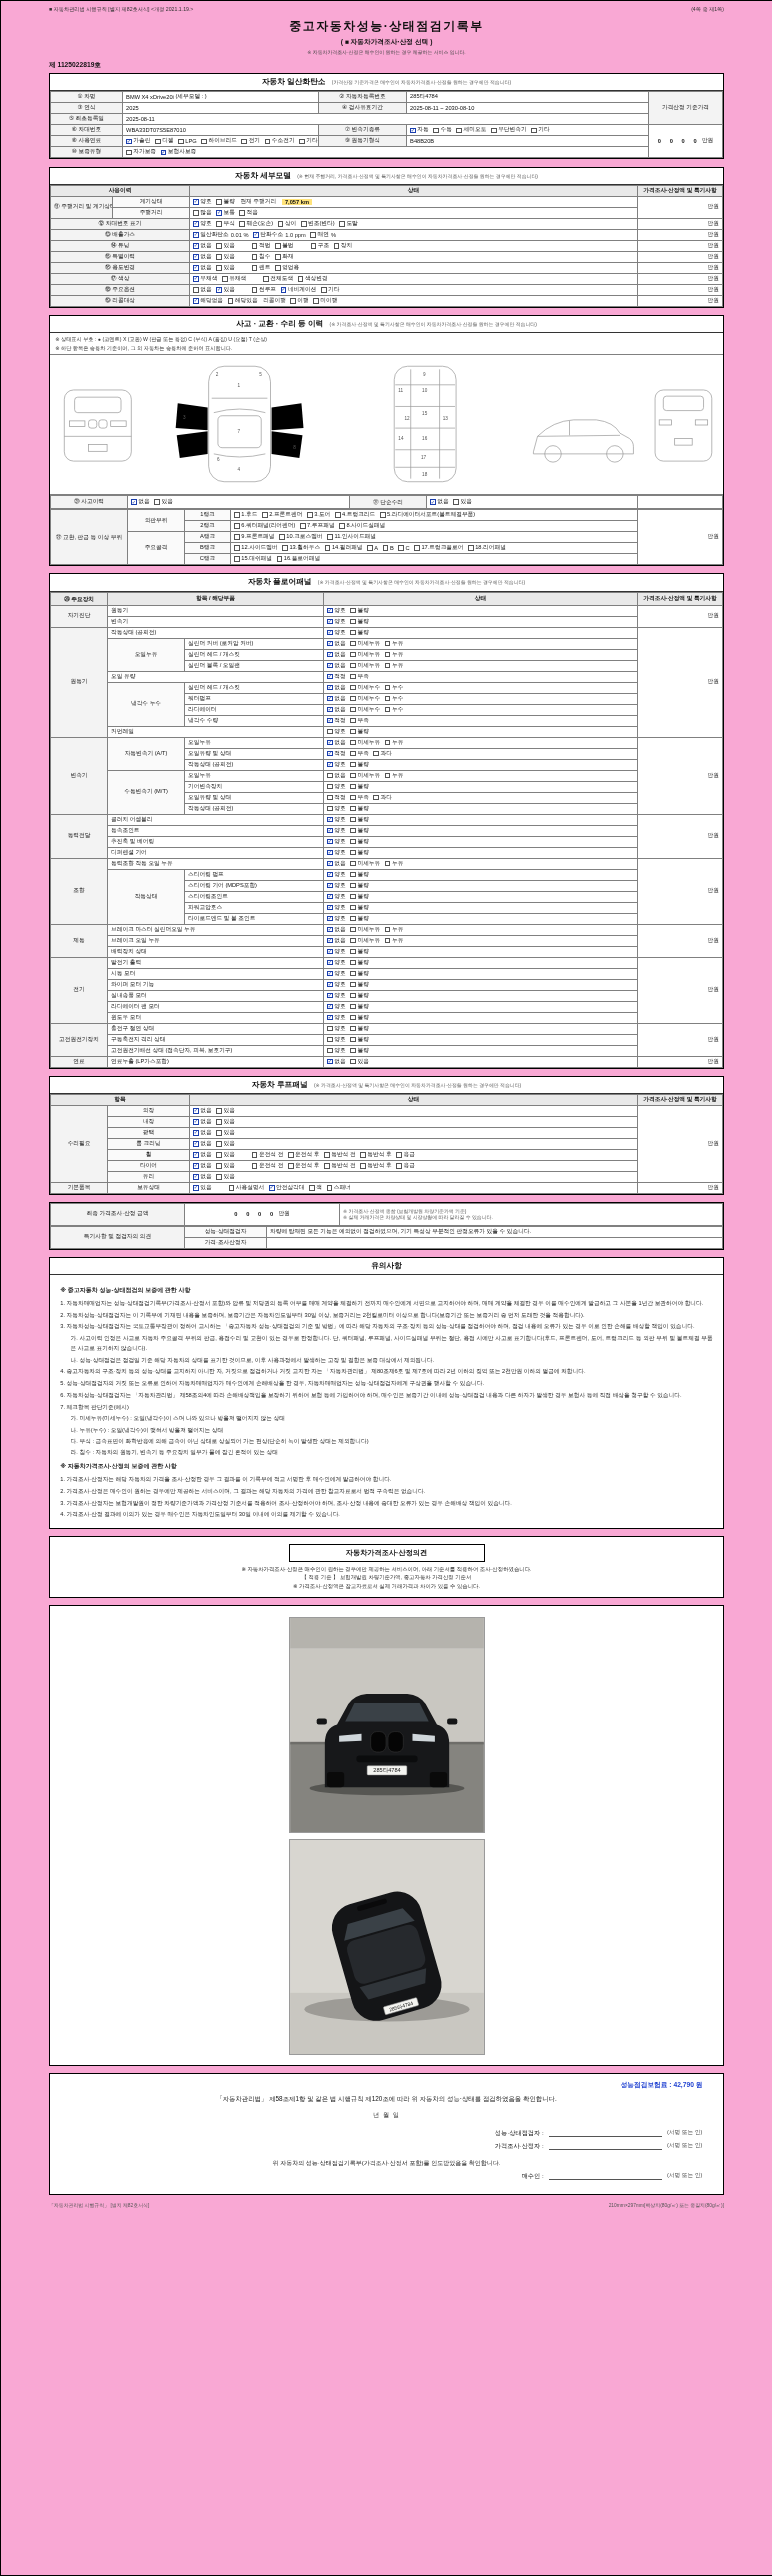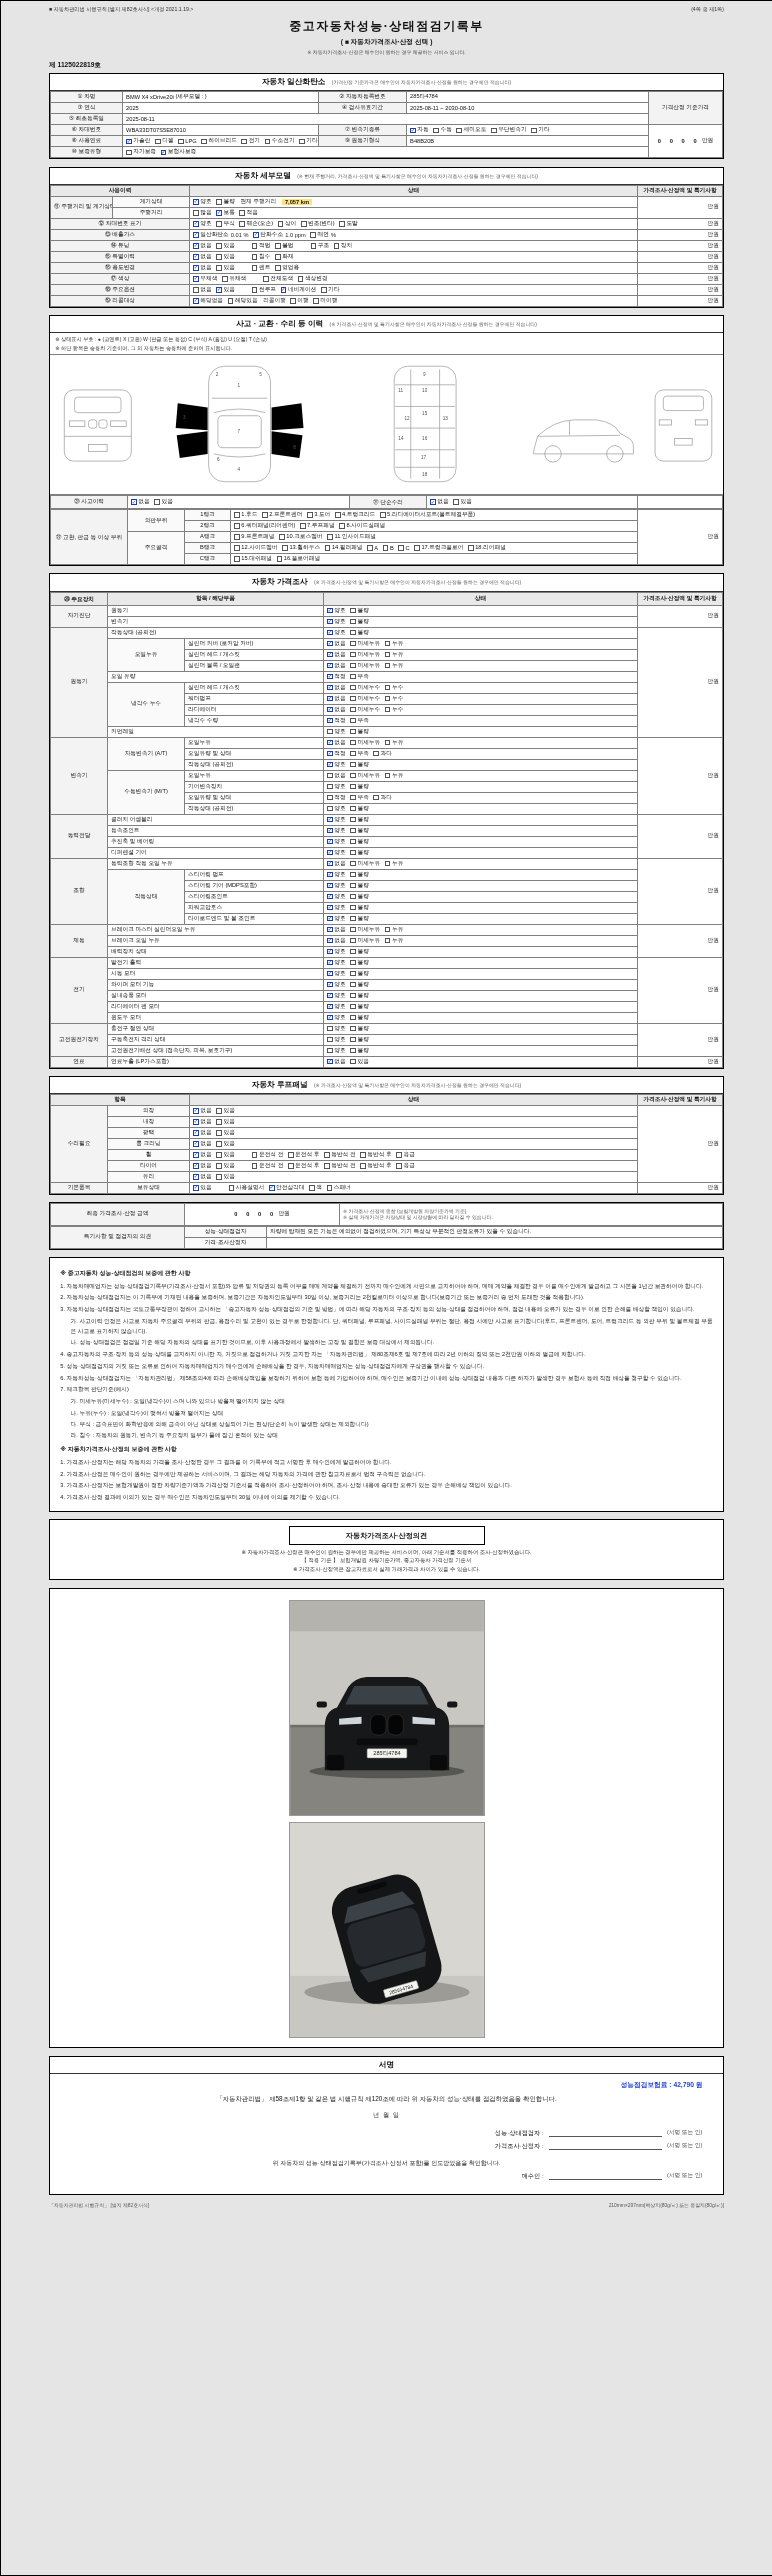--- a/index.html
+++ b/index.html
@@ -1,18 +1,18 @@
 <!DOCTYPE html>
 <html lang="ko" style="font-size:8.2px"><head>
 <meta charset="utf-8">
 <style>
   *{margin:0;padding:0;box-sizing:border-box}
   html,body{width:773px;background:#fff}
   body{height:2576px;overflow:hidden;font-family:"Liberation Sans","DejaVu Sans",sans-serif;color:#111;position:relative}
-  .page{position:absolute;inset:0;border:1px solid #000;padding:4.1px 48px 0 48px;background:#e5e5e5}
+  .page{position:absolute;inset:0;border:1px solid #000;padding:4.1px 48px 0 48px;background:#f9a8d4}
   .topnotes{display:flex;justify-content:space-between;font-size:5.2px;color:#333;margin:1px 0 5.2px}
   .title{font-size:12px;font-weight:bold;text-align:center;letter-spacing:1.5px}
   .subtitle{text-align:center;font-size:6.7px;font-weight:bold;margin-top:2.6px}
   .subnote{text-align:center;font-size:4.9px;color:#444;margin-top:2.1px}
   .docno{font-size:6.7px;font-weight:bold;margin:6.2px 0 3.1px}
   .box{border:0.8px solid #000;margin-bottom:7.2px;background:#fff}
   .box-title{text-align:center;padding:3.1px 0;font-size:7.7px;font-weight:bold;border-bottom:0.5px solid #333}
   .box-title .note{font-size:4.9px;font-weight:normal;color:#555;margin-left:4.1px}
   table{width:100%;border-collapse:collapse;table-layout:fixed}
   td{border:0.5px solid #808080;font-size:5.7px;padding:1px 3.1px;height:10.8px;vertical-align:middle;overflow:hidden;white-space:nowrap}
@@ -568,21 +568,21 @@
                 <i class="bx"></i>
                 <span class="ckt">16.플로어패널</span>
               </span></td>
           </tr>
         </tbody>
     </table>
   </div>
 
   <div class="box">
     <div class="box-title">
-      <span>자동차 가격조사</span>
+      <span>자동차 플로어패널</span>
       <span class="note">(※ 가격조사·산정액 및 특기사항은 매수인이 자동차가격조사·산정을 원하는 경우에만 적습니다)</span>
     </div>
     <table>
       <colgroup>
           <col style="width:57px">
           <col style="width:77px">
           <col style="width:139px">
           <col style="width:314px">
           <col>
         </colgroup>
@@ -1253,20 +1253,21 @@
       </tr>
       <tr>
         <td class="g2">가격·조사산정자</td>
         <td class="i"></td>
       </tr>
     </tbody>
       </table>
   </div>
 
   <div class="box">
+    <div class="box-title">유의사항</div>
     <div class="notice-body" id="notice-body">
         <div class="n-sec">※ 중고자동차 성능·상태점검의 보증에 관한 사항</div>
         <div class="n-num">1. 자동차매매업자는 성능·상태점검기록부(가격조사·산정서 포함)와 압류 및 저당권의 등록 여부를 매매 계약을 체결하기 전까지 매수인에게 서면으로 고지하여야 하며, 매매 계약을 체결한 경우 이를 매수인에게 발급하고 그 사본을 1년간 보관하여야 합니다.</div>
         <div class="n-num">2. 자동차성능·상태점검자는 이 기록부에 기재된 내용을 보증하며, 보증기간은 자동차인도일부터 30일 이상, 보증거리는 2천킬로미터 이상으로 합니다(보증기간 또는 보증거리 중 먼저 도래한 것을 적용합니다).</div>
         <div class="n-num">3. 자동차성능·상태점검자는 국토교통부장관이 정하여 고시하는 「중고자동차 성능·상태점검의 기준 및 방법」에 따라 해당 자동차의 구조·장치 등의 성능·상태를 점검하여야 하며, 점검 내용에 오류가 있는 경우 이로 인한 손해를 배상할 책임이 있습니다.</div>
         <div class="n-sub">가. 사고이력 인정은 사고로 자동차 주요골격 부위의 판금, 용접수리 및 교환이 있는 경우로 한정합니다. 단, 쿼터패널, 루프패널, 사이드실패널 부위는 절단, 용접 시에만 사고로 표기합니다(후드, 프론트펜더, 도어, 트렁크리드 등 외판 부위 및 볼트체결 부품은 사고로 표기하지 않습니다).</div>
         <div class="n-sub">나. 성능·상태점검은 점검일 기준 해당 자동차의 상태를 표기한 것이므로, 이후 사용과정에서 발생하는 고장 및 결함은 보증 대상에서 제외됩니다.</div>
         <div class="n-num">4. 중고자동차의 구조·장치 등의 성능·상태를 고지하지 아니한 자, 거짓으로 점검하거나 거짓 고지한 자는 「자동차관리법」 제80조제6호 및 제7호에 따라 2년 이하의 징역 또는 2천만원 이하의 벌금에 처합니다.</div>
         <div class="n-num">5. 성능·상태점검자의 거짓 또는 오류로 인하여 자동차매매업자가 매수인에게 손해배상을 한 경우, 자동차매매업자는 성능·상태점검자에게 구상권을 행사할 수 있습니다.</div>
         <div class="n-num">6. 자동차성능·상태점검자는 「자동차관리법」 제58조의4에 따라 손해배상책임을 보장하기 위하여 보험 등에 가입하여야 하며, 매수인은 보증기간 이내에 성능·상태점검 내용과 다른 하자가 발생한 경우 보험사 등에 직접 배상을 청구할 수 있습니다.</div>
@@ -1329,21 +1330,20 @@
             <rect x="160" y="118" width="60" height="10" rx="4" fill="#0a0a0b"></rect>
             <rect x="156" y="322" width="68" height="16" rx="2" fill="#f4f4f0" stroke="#999"></rect>
             <text x="190" y="334" text-anchor="middle" font-size="10" fill="#222">285타4784</text>
           </g>
         </svg>
       </div>
     </div>
   </div>
 
   <div class="box">
-    <div class="box-title">서명</div>
     <div class="sign-body">
       <div class="sign-ins"><span>성능점검보험료 :</span> <span>42,790 원</span></div>
       <div class="sign-stmt">「자동차관리법」 제58조제1항 및 같은 법 시행규칙 제120조에 따라 위 자동차의 성능·상태를 점검하였음을 확인합니다.</div>
       <div class="sign-date">년          월          일</div>
       <div class="sign-line">
         <span>성능·상태점검자 :</span>
         <span class="us"></span>
         <span class="suf">(서명 또는 인)</span>
       </div>
       <div class="sign-line">

